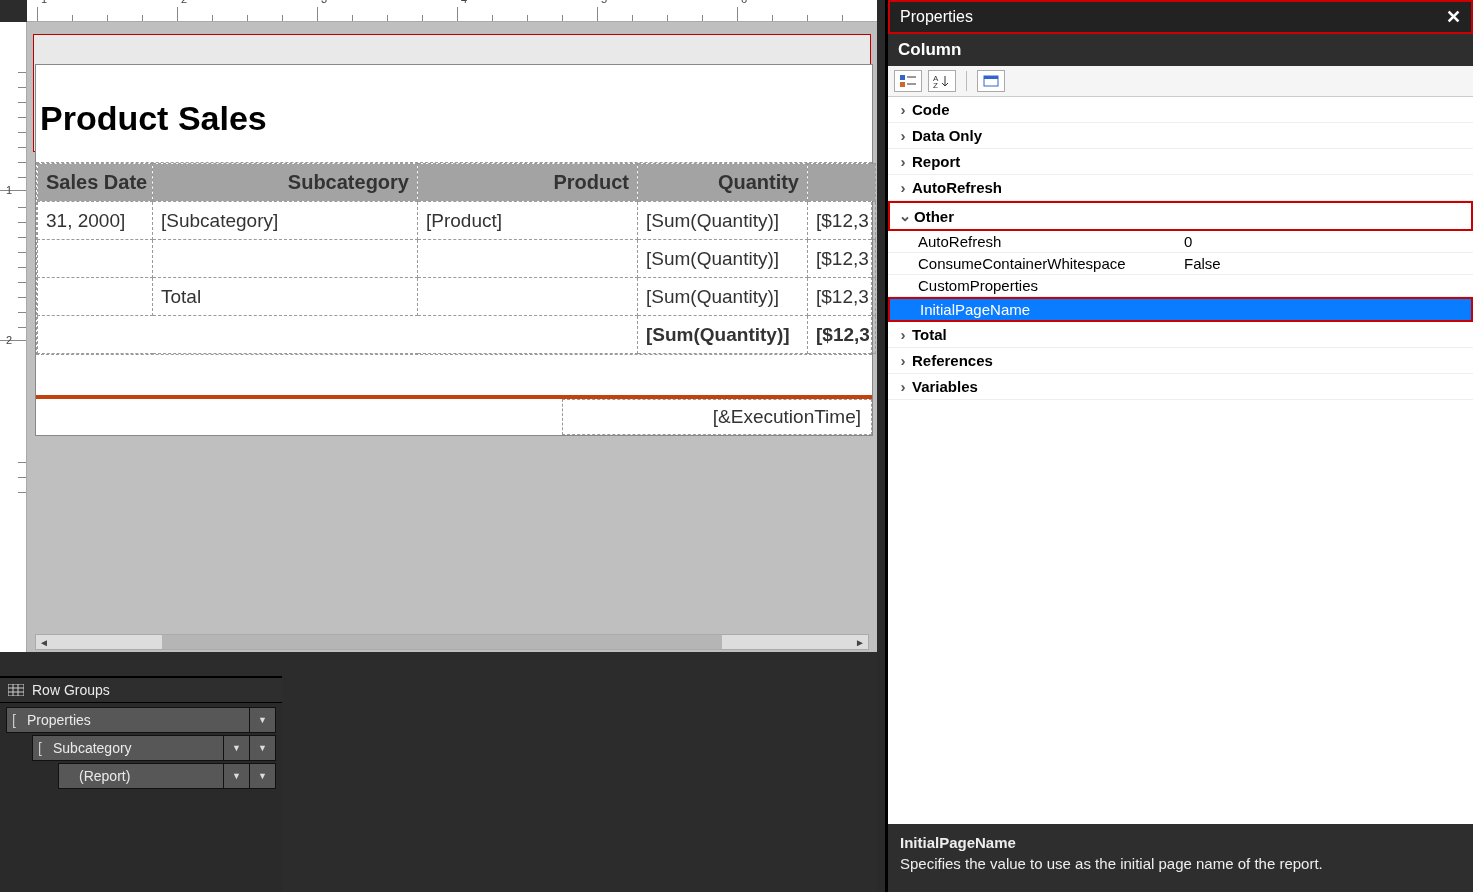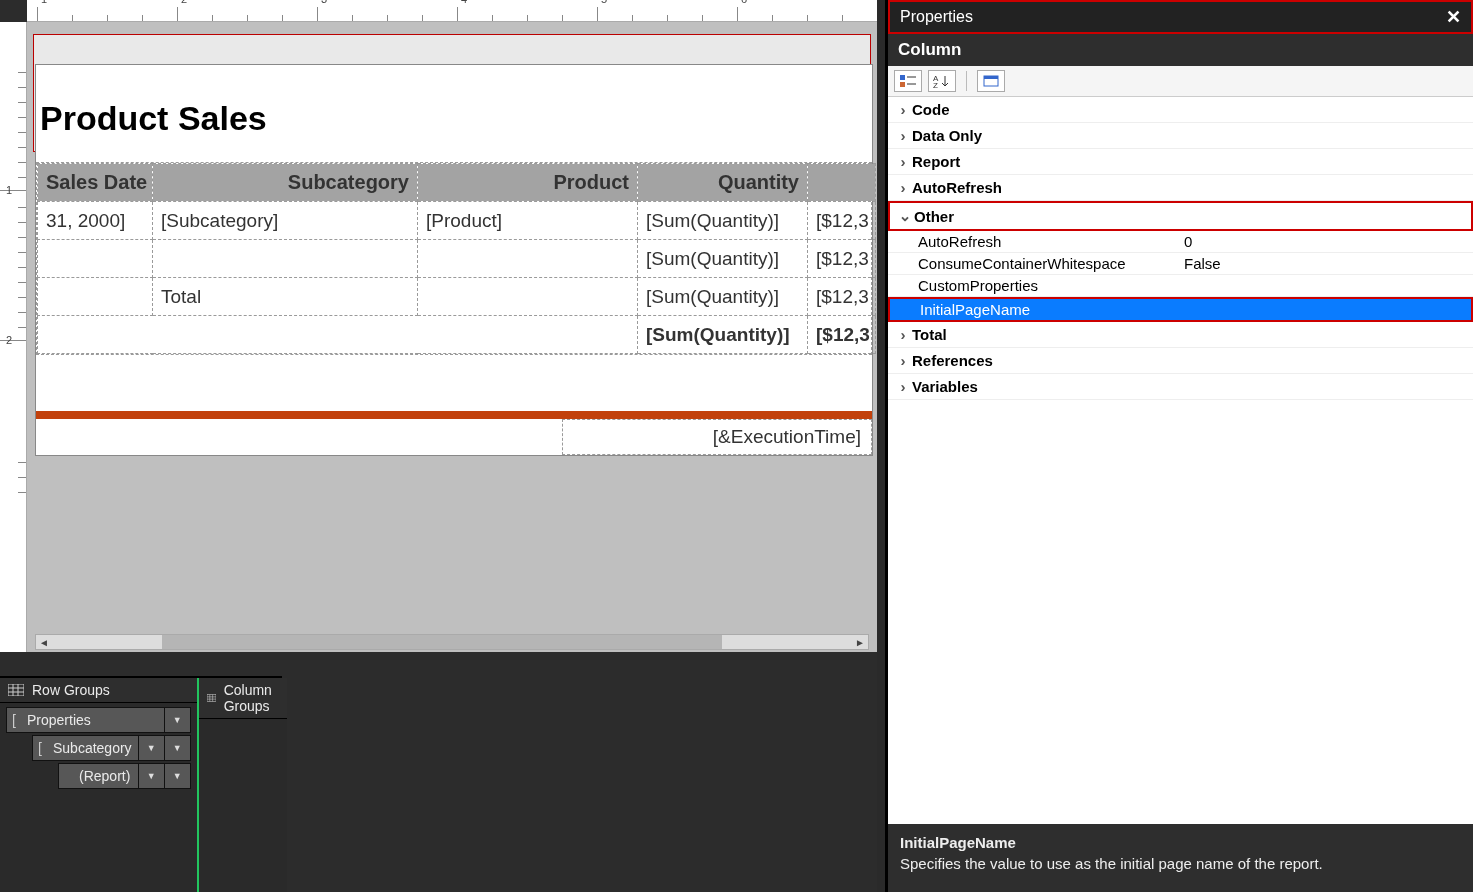--- a/index.html
+++ b/index.html
@@ -89,22 +89,22 @@
   overflow: hidden;
   white-space: nowrap;
 }
 .tablix th { font-weight: 700; font-size: 20px; text-align: right; background:#a3a3a3; }
 .tablix th:first-child { text-align: left; }
 .tablix .sum-bold td { font-weight: 700; }
 .tablix td.ralign, .tablix th.ralign { text-align: right; }
 .tablix td.lalign, .tablix th.lalign { text-align: left; }
 
 .footer-row {
-  border-top: 8px solid #c2410c;
-  margin-top: 56px;
+  border-top: 4px solid #c2410c;
+  margin-top: 40px;
   display: flex;
   justify-content: flex-end;
 }
 .footer-row .exec {
   border: 1px dashed #9a9a9a;
   padding: 6px 10px;
   font-size: 19px;
   width: 310px;
   text-align: right;
   color: #333;
@@ -456,33 +456,20 @@
           <span class="dd2">▼</span>
         </div>
         <div class="group-item level2">
           <span class="bracket">&nbsp;</span>
           <span class="glabel">(Report)</span>
           <span class="dd">▼</span>
           <span class="dd2">▼</span>
         </div>
       </div>
     </div>
-    <div class="groups-col">
-      <div class="groups-header">
-        <svg viewBox="0 0 16 12">
-            <rect x="0" y="0" width="16" height="12" fill="none" stroke="#ccc"></rect>
-            <line x1="0" y1="4" x2="16" y2="4" stroke="#ccc"></line>
-            <line x1="0" y1="8" x2="16" y2="8" stroke="#ccc"></line>
-            <line x1="5" y1="0" x2="5" y2="12" stroke="#ccc"></line>
-            <line x1="10" y1="0" x2="10" y2="12" stroke="#ccc"></line>
-          </svg>
-        <span>Column Groups</span>
-      </div>
-      <div class="group-list"></div>
-    </div>
   </div>
 </div>
 
 <div class="props-panel">
   <div class="props-title">
     <span>Properties</span>
     <span class="x">✕</span>
   </div>
   <div class="props-object">Column</div>
   <div class="props-toolbar">

